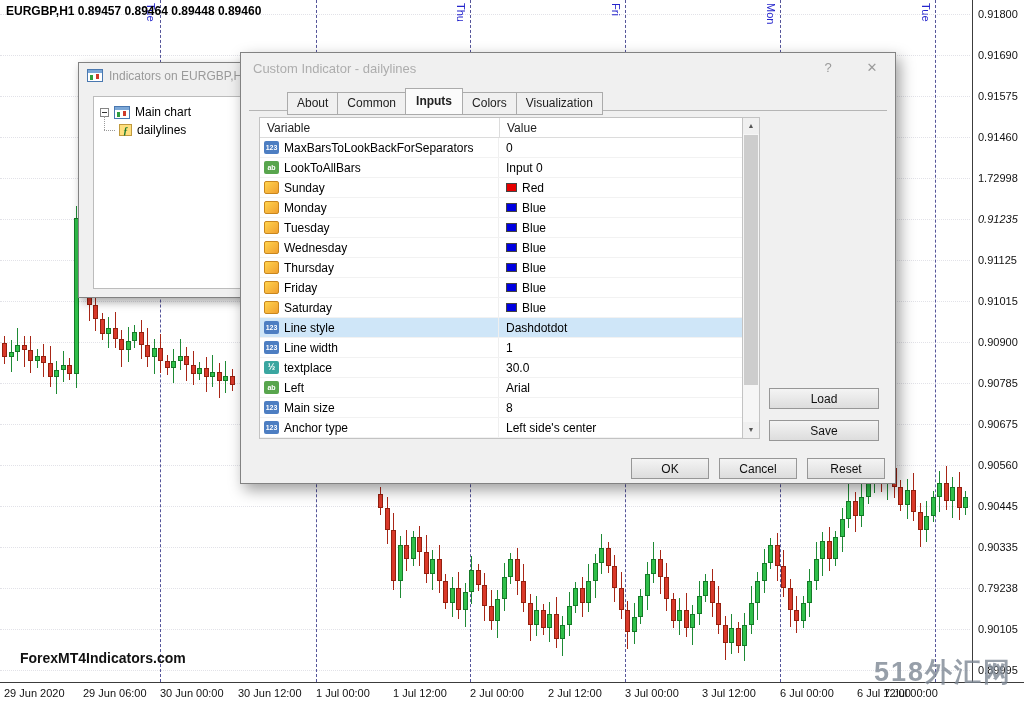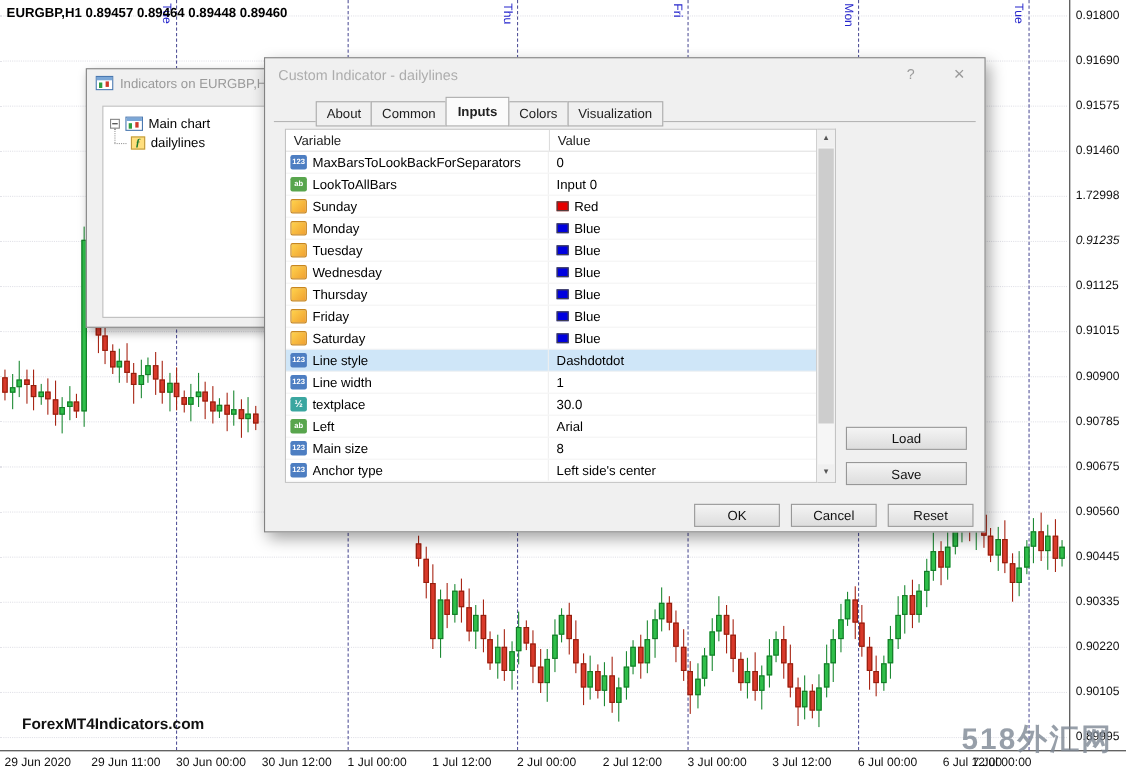--- a/index.html
+++ b/index.html
@@ -399,27 +399,27 @@
         <div class="plabel" style="top: 172px;">1.72998</div>
         <div class="plabel" style="top: 213px; font-style: italic;">0.91235</div>
         <div class="plabel" style="top: 254px;">0.91125</div>
         <div class="plabel" style="top: 295px;">0.91015</div>
         <div class="plabel" style="top: 336px;">0.90900</div>
         <div class="plabel" style="top: 377px;">0.90785</div>
         <div class="plabel" style="top: 418px;">0.90675</div>
         <div class="plabel" style="top: 459px;">0.90560</div>
         <div class="plabel" style="top: 500px;">0.90445</div>
         <div class="plabel" style="top: 541px;">0.90335</div>
-        <div class="plabel" style="top: 582px;">0.90220</div>
+        <div class="plabel" style="top: 582px;">0.79238</div>
         <div class="plabel" style="top: 623px;">0.90105</div>
         <div class="plabel" style="top: 664px;">0.89995</div>
       </div>
     <div class="time-axis" id="time-axis">
         <div class="tlabel" style="left: 4px;">29 Jun 2020</div>
-        <div class="tlabel" style="left: 83px;">29 Jun 11:00</div>
+        <div class="tlabel" style="left: 83px;">29 Jun 06:00</div>
         <div class="tlabel" style="left: 160px;">30 Jun 00:00</div>
         <div class="tlabel" style="left: 238px;">30 Jun 12:00</div>
         <div class="tlabel" style="left: 316px;">1 Jul 00:00</div>
         <div class="tlabel" style="left: 393px;">1 Jul 12:00</div>
         <div class="tlabel" style="left: 470px;">2 Jul 00:00</div>
         <div class="tlabel" style="left: 548px;">2 Jul 12:00</div>
         <div class="tlabel" style="left: 625px;">3 Jul 00:00</div>
         <div class="tlabel" style="left: 702px;">3 Jul 12:00</div>
         <div class="tlabel" style="left: 780px;">6 Jul 00:00</div>
         <div class="tlabel" style="left: 857px;">6 Jul 12:00</div>

